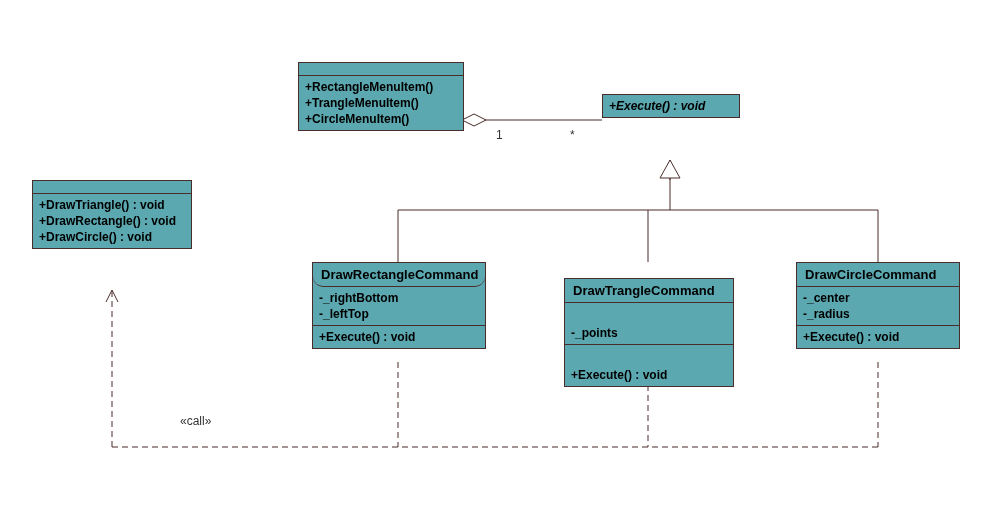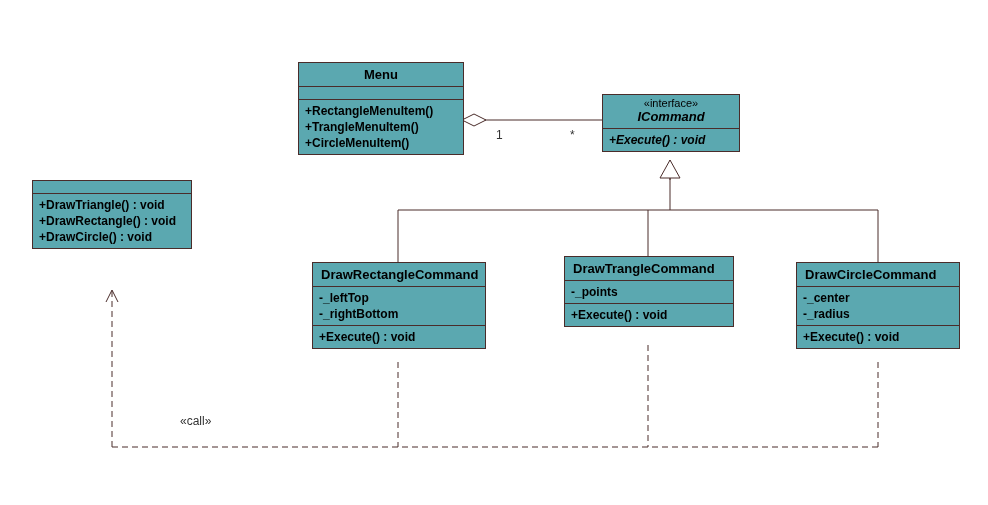--- a/index.html
+++ b/index.html
@@ -91,51 +91,46 @@
 <div class="class-box" style="left:32px; top:180px; width:158px;">
   <div class="class-section"></div>
   <div class="class-section">
     <div class="row">+DrawTriangle() : void</div>
     <div class="row">+DrawRectangle() : void</div>
     <div class="row">+DrawCircle() : void</div>
   </div>
 </div>
 
 <div class="class-box" style="left:298px; top:62px; width:164px;">
-  <div class="class-header">Menu</div>
   <div class="class-section"></div>
   <div class="class-section">
     <div class="row">+RectangleMenuItem()</div>
     <div class="row">+TrangleMenuItem()</div>
     <div class="row">+CircleMenuItem()</div>
   </div>
 </div>
 
 <div class="class-box" style="left:602px; top:94px; width:136px;">
-  <div style="border-bottom:1px solid #4a2c2a;">
-    <div class="class-stereo">«interface»</div>
-    <div class="class-header class-header-italic" style="border-bottom:none; padding-top:0;">ICommand</div>
-  </div>
   <div class="class-section">
     <div class="row italic">+Execute() : void</div>
   </div>
 </div>
 
 <div class="class-box" style="left:312px; top:262px; width:172px;">
-  <div class="class-header" style="text-align:left;">DrawRectangleCommand</div>
+  <div class="class-header" style="text-align:left;border-radius:10px;">DrawRectangleCommand</div>
   <div class="class-section">
+    <div class="row">-_rightBottom</div>
     <div class="row">-_leftTop</div>
-    <div class="row">-_rightBottom</div>
   </div>
   <div class="class-section">
     <div class="row">+Execute() : void</div>
   </div>
 </div>
 
-<div class="class-box" style="left:564px; top:256px; width:168px;">
+<div class="class-box" style="left:564px; top:278px; width:168px;gap:19px;">
   <div class="class-header" style="text-align:left;">DrawTrangleCommand</div>
   <div class="class-section">
     <div class="row">-_points</div>
   </div>
   <div class="class-section">
     <div class="row">+Execute() : void</div>
   </div>
 </div>
 
 <div class="class-box" style="left:796px; top:262px; width:162px;">

